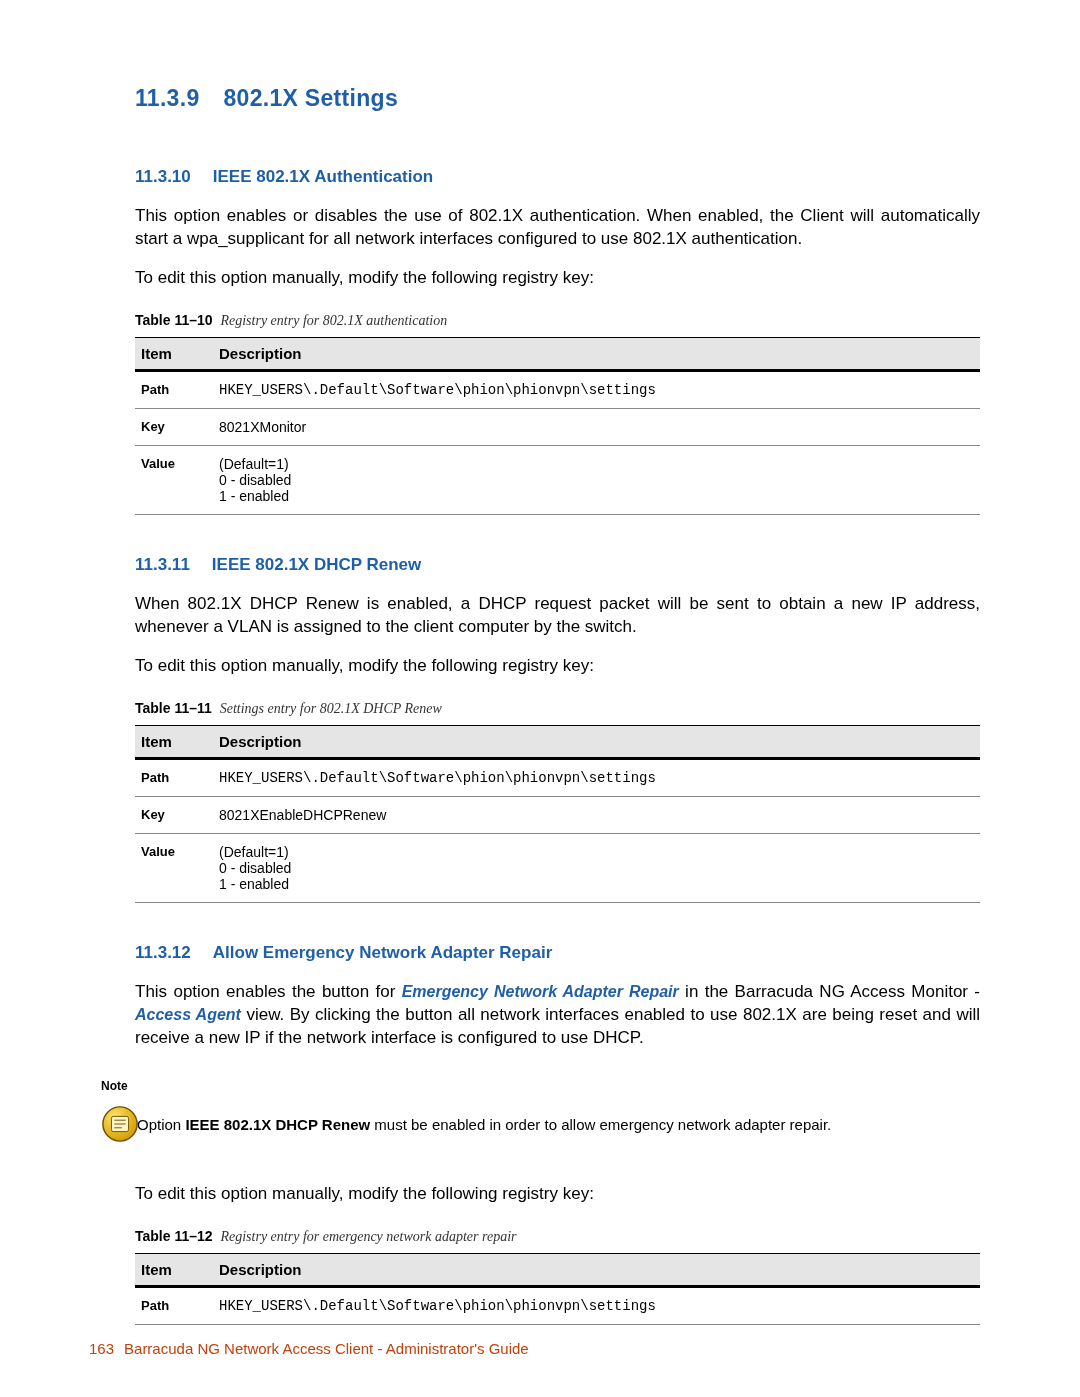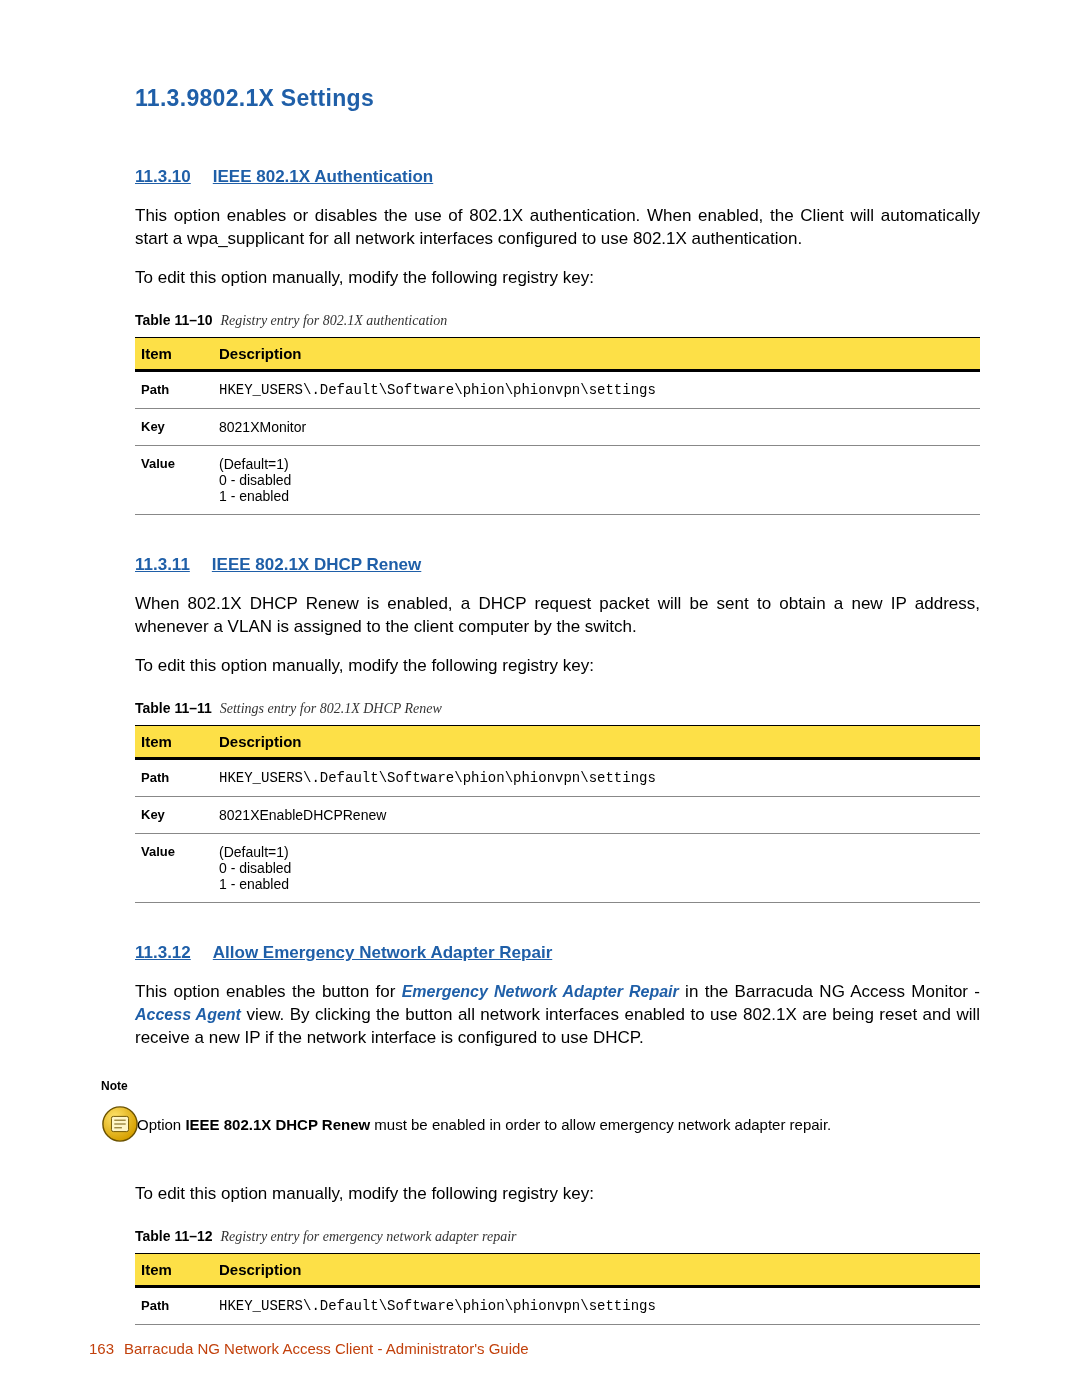--- a/index.html
+++ b/index.html
@@ -17,27 +17,26 @@
     padding: 85px 100px 60px 135px;
     background: #fff;
   }
   .h2 {
     color: #1f5fa8;
     font-size: 23px;
     font-weight: bold;
     margin: 0 0 55px 0;
     letter-spacing: 0.3px;
   }
-  .h2 .num { }
+  .h2 .num { margin-right: 24px; }
   .h3 {
     color: #1f5fa8;
     font-size: 17px;
     font-weight: bold;
     margin: 0 0 18px 0;
-    text-decoration: underline;
   }
   .h3 .num { margin-right: 22px; }
   .para {
     font-size: 17px;
     line-height: 1.35;
     margin: 0 0 16px 0;
     text-align: justify;
   }
   .link-term {
     color: #1f5fa8;
@@ -56,21 +55,21 @@
     font-size: 14px;
     color: #333;
     margin-left: 4px;
   }
   table.registry {
     width: 100%;
     border-collapse: collapse;
     margin-bottom: 40px;
   }
   table.registry thead th {
-    background: #fde047;
+    background: #e5e5e5;
     border-top: 1px solid #000;
     border-bottom: 3px solid #000;
     text-align: left;
     font-size: 15px;
     font-weight: bold;
     padding: 7px 10px 7px 6px;
   }
   table.registry thead th:first-child { width: 62px; }
   table.registry tbody td {
     border-bottom: 1px solid #888;

